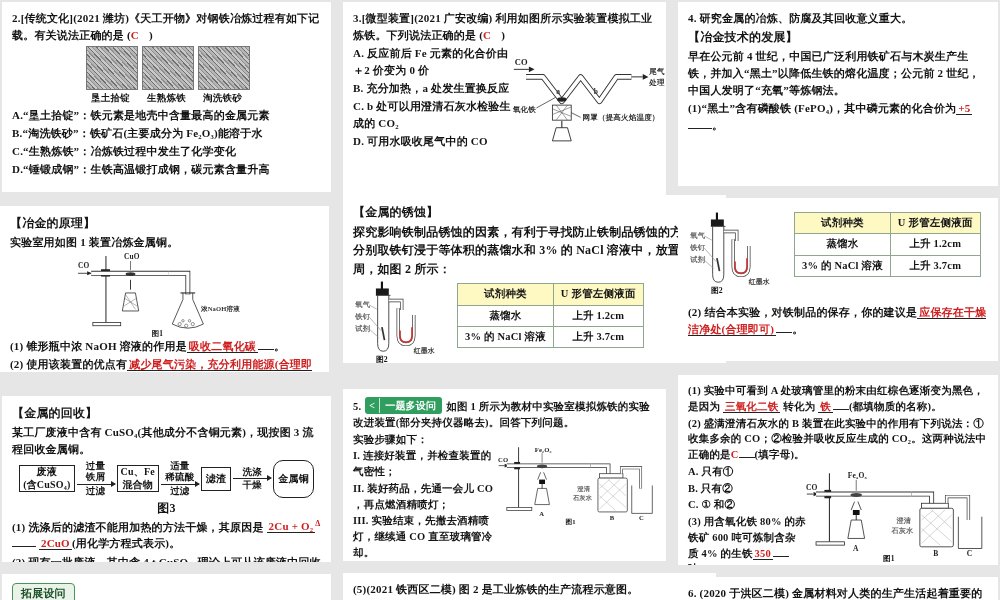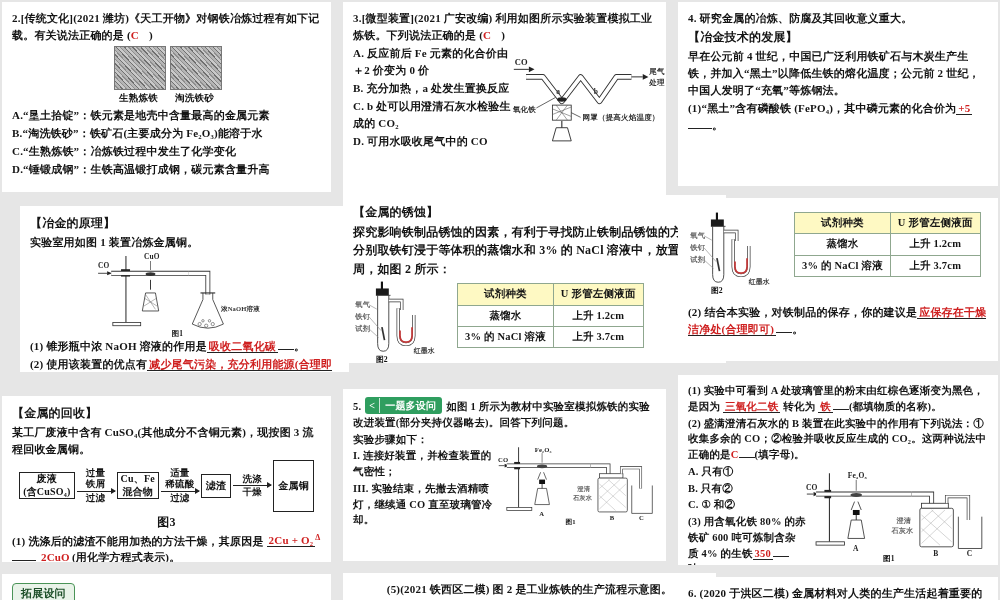--- a/index.html
+++ b/index.html
@@ -50,20 +50,24 @@
 </head>
 <body>
 
 <div id="stage">
 
   <div class="panel t" style="left:2px;top:2px;width:329px;height:190px;">
     <p class="ln"><b>2.</b><b>[传统文化]</b><b>(2021 潍坊)</b><span>《天工开物》对钢铁冶炼过程有如下记载。有关说法正确的是 (</span><span class="red" style="font-weight:700;">C</span><span style="margin-left:10px;">)</span></p>
     <div class="imgs">
       <div class="wc">
           <div class="wcpic"></div>
+          <div class="wccap">垦土拾锭</div>
+        </div>
+      <div class="wc">
+          <div class="wcpic"></div>
           <div class="wccap">生熟炼铁</div>
         </div>
       <div class="wc">
           <div class="wcpic"></div>
           <div class="wccap">淘洗铁砂</div>
         </div>
     </div>
     <p class="ln">A.“垦土拾锭”：铁元素是地壳中含量最高的金属元素</p>
     <p class="ln">B.“淘洗铁砂”：铁矿石(主要成分为 Fe₂O₃)能溶于水</p>
     <p class="ln">C.“生熟炼铁”：冶炼铁过程中发生了化学变化</p>
@@ -109,21 +113,21 @@
     </div>
   </div>
 
   <div class="panel t" style="left:678px;top:2px;width:320px;height:184px;">
     <p class="ln"><b>4.</b> <span>研究金属的冶炼、防腐及其回收意义重大。</span></p>
     <p class="ln hd">【冶金技术的发展】</p>
     <p class="ln">早在公元前 4 世纪，中国已广泛利用铁矿石与木炭生产生铁，并加入“黑土”以降低生铁的熔化温度；公元前 2 世纪，中国人发明了“充氧”等炼钢法。</p>
     <p class="ln"><span>(1)“黑土”含有磷酸铁 (FePO₄)，其中磷元素的化合价为</span><span class="bl">+5</span><span class="blank"></span><span>。</span></p>
   </div>
 
-  <div class="panel t" style="left:20px;top:206px;width:329px;height:166px;">
+  <div class="panel t" style="left:0;top:206px;width:329px;height:166px;">
     <p class="ln hd">【冶金的原理】</p>
     <p class="ln">实验室用如图 1 装置冶炼金属铜。</p>
     <div style="display:flex;justify-content:center;">
       <svg width="215" height="86" viewBox="0 0 215 105">
         <text x="2" y="20" class="flbl">CO</text>
         <line x1="2" y1="26" x2="13" y2="26" stroke="#222" stroke-width="1"></line>
         <polygon points="13,23.5 19,26 13,28.5" fill="#222"></polygon>
         <line x1="36" y1="5" x2="36" y2="86" stroke="#333" stroke-width="1.3"></line>
         <rect x="20" y="86" width="34" height="4" fill="#fff" stroke="#333" stroke-width="1"></rect>
         <rect x="30" y="21" width="11" height="9" fill="#222"></rect>
@@ -271,36 +275,37 @@
           <span>稀硫酸</span>
           <span class="fline"></span>
           <span>过滤</span>
         </div>
       <div class="fbox" style="padding:5px 4px;">滤渣</div>
       <div class="farr">
           <span>洗涤</span>
           <span class="fline"></span>
           <span>干燥</span>
         </div>
-      <div class="fbox" style="padding:19px 4px;">金属铜</div>
+      <div class="fbox" style="padding:12px 4px;border-radius:10px;">金属铜</div>
     </div>
     <div class="fcap">图3</div>
     <p class="ln"><span>(1) 洗涤后的滤渣不能用加热的方法干燥，其原因是</span> <span class="bl">2Cu + O₂</span><span class="red delta">Δ</span><span class="blank"></span> <span class="bl">2CuO</span><span>(用化学方程式表示)。</span></p>
     <p class="ln"><span>(2) 现有一批废液，其中含 4 t CuSO₄, 理论上可从该废液中回收得到</span></p>
   </div>
 
   <div class="panel t small" style="left:343px;top:389px;width:323px;height:172px;">
     <p class="ln"><b>5.</b><span class="gbadge">
           <span class="bicon">&lt;</span>
           <span>一题多设问</span>
         </span><span>如图 1 所示为教材中实验室模拟炼铁的实验改进装置(部分夹持仪器略去)。回答下列问题。</span></p>
     <div class="flexrow">
       <div style="width:146px;">
         <p class="ln">实验步骤如下：</p>
         <p class="ln">I. 连接好装置，并检查装置的气密性；</p>
+        <p class="ln">II. 装好药品，先通一会儿 CO ，再点燃酒精喷灯；</p>
         <p class="ln">III. 实验结束，先撤去酒精喷灯，继续通 CO 直至玻璃管冷却。</p>
       </div>
       <div style="width:160px;padding-top:10px;">
         <svg width="158" height="84" viewBox="0 0 215 112">
           <text x="0" y="26" class="flbl">CO</text>
           <line x1="1" y1="31" x2="9" y2="31" stroke="#222" stroke-width="1"></line>
           <polygon points="9,28.5 15,31 9,33.5" fill="#222"></polygon>
           <line x1="28" y1="6" x2="28" y2="88" stroke="#333" stroke-width="1.3"></line>
           <rect x="12" y="88" width="34" height="4" fill="#fff" stroke="#333" stroke-width="1"></rect>
           <rect x="22" y="26" width="8" height="10" fill="#222"></rect>
@@ -387,21 +392,21 @@
           <text x="92" y="111" class="fcap-svg">图1</text>
         </svg>
       </div>
     </div>
   </div>
 
   <div class="panel t" style="left:2px;top:574px;width:329px;height:26px;padding-top:9px;">
     <span class="ebadge">拓展设问</span>
   </div>
 
-  <div class="panel t" style="left:343px;top:573px;width:373px;height:27px;padding-top:8px;text-align:center;">
+  <div class="panel t" style="left:343px;top:573px;width:373px;height:27px;padding-top:8px;">
     <p class="ln">(5)(2021 铁西区二模) 图 2 是工业炼铁的生产流程示意图。</p>
   </div>
 
   <div class="panel t" style="left:678px;top:577px;width:320px;height:23px;padding-top:8px;">
     <p class="ln">6. (2020 于洪区二模) 金属材料对人类的生产生活起着重要的作用。请</p>
   </div>
 
 </div>
 
 </body></html>

